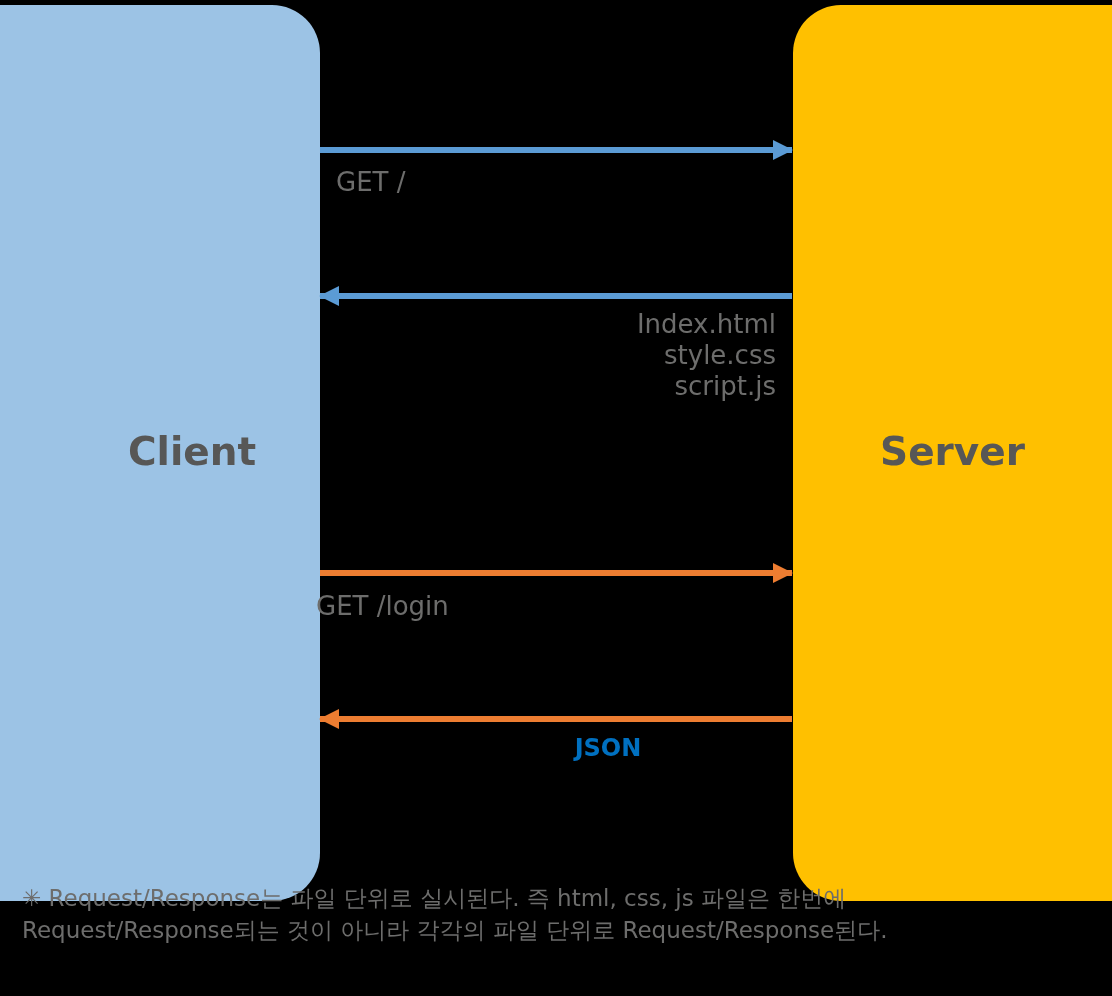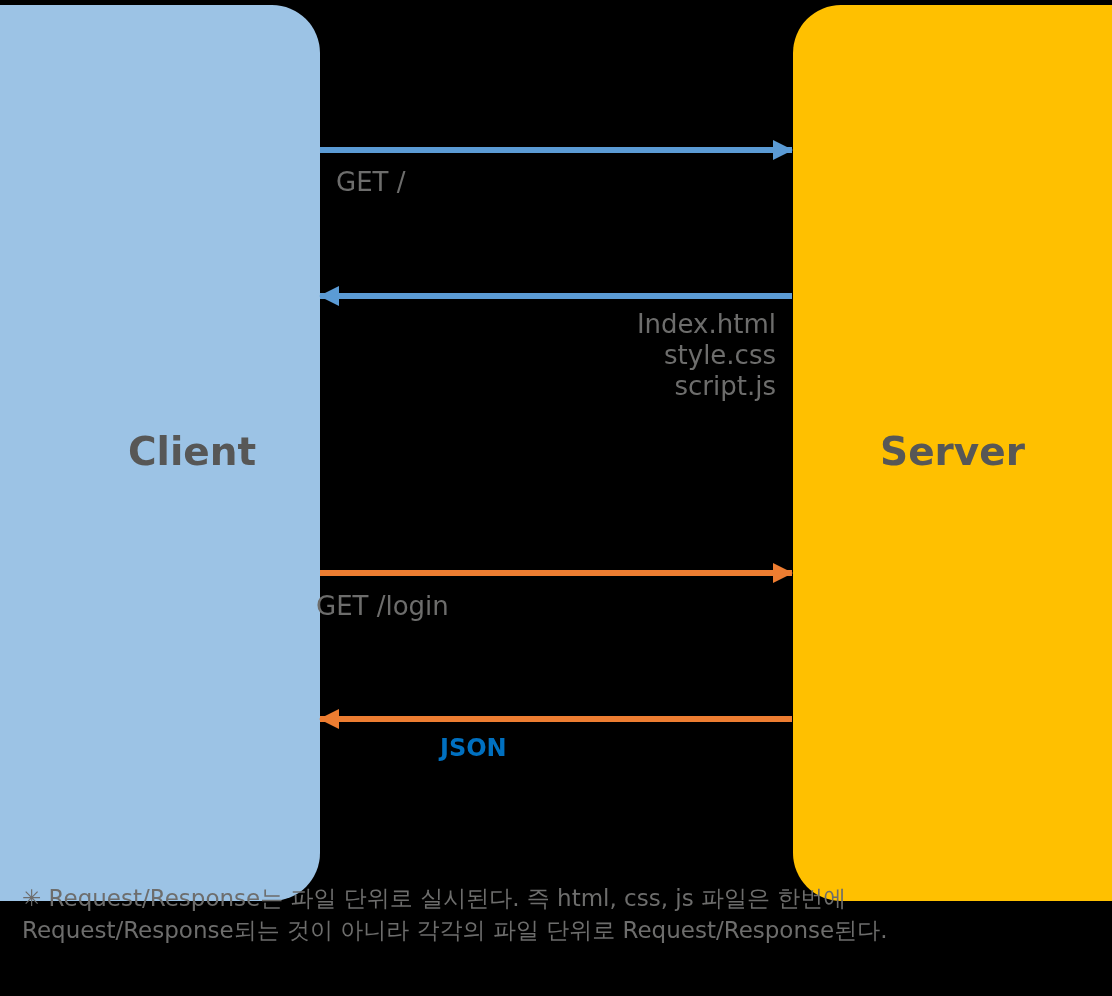--- a/index.html
+++ b/index.html
@@ -122,21 +122,21 @@
     white-space: pre-line;
   }
   #label-get-login {
     left: 316px;
     top: 591px;
   }
   #label-json {
     left: 440px;
     top: 733px;
     width: 336px;
-    text-align: left;
+    text-align: center;
     font-weight: bold;
     font-size: 24px;
     color: #0070C0;
   }
   #label-dom-manipulation {
     position: absolute;
     left: 20px;
     top: 686px;
     width: 285px;
     text-align: right;

